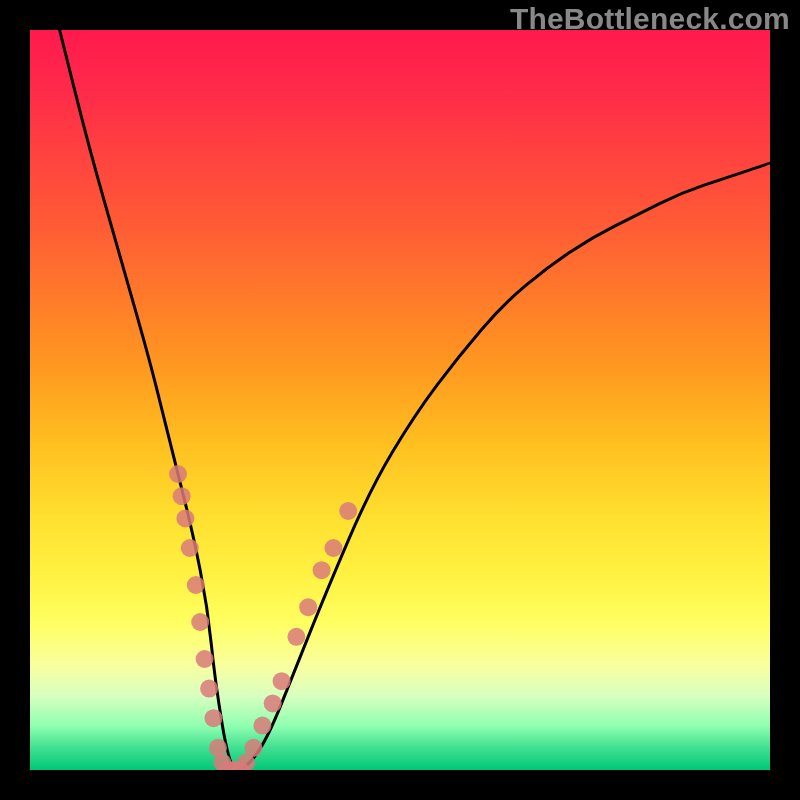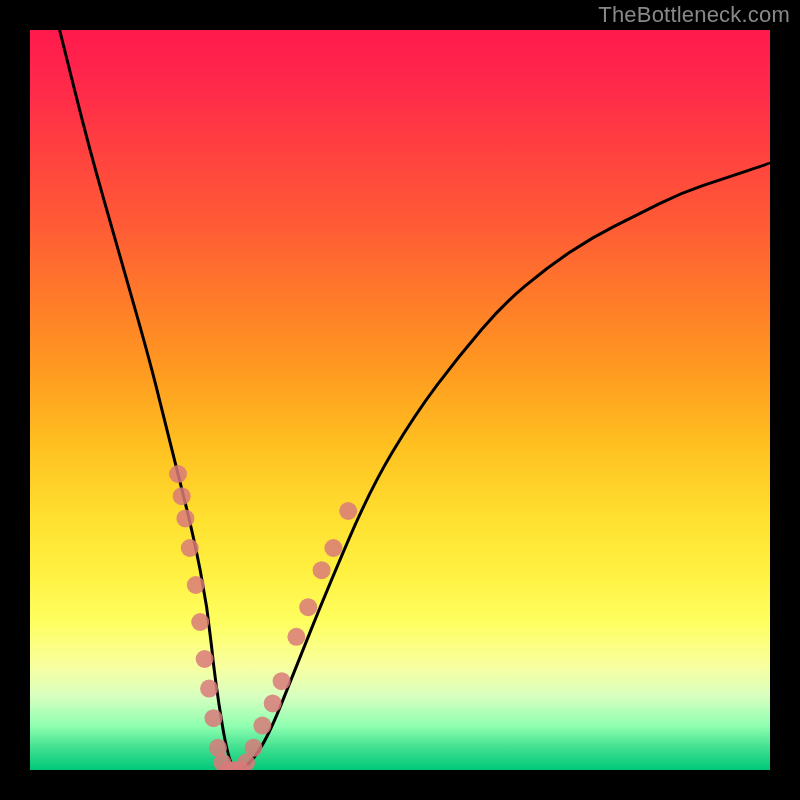--- a/index.html
+++ b/index.html
@@ -39,22 +39,22 @@
       #90ffb0 94%,
       #40e090 97%,
       #00c878 100%
     );
   }
   .watermark {
     position: absolute;
     top: 2px;
     right: 10px;
     color: #888;
-    font-size: 22px;
-    font-weight: 400;
+    font-size: 30px;
+    font-weight: 700;
     letter-spacing: 0.2px;
     pointer-events: none;
     user-select: none;
   }
   svg.overlay {
     position: absolute;
     left: 0;
     top: 0;
     width: 740px;
     height: 740px;

